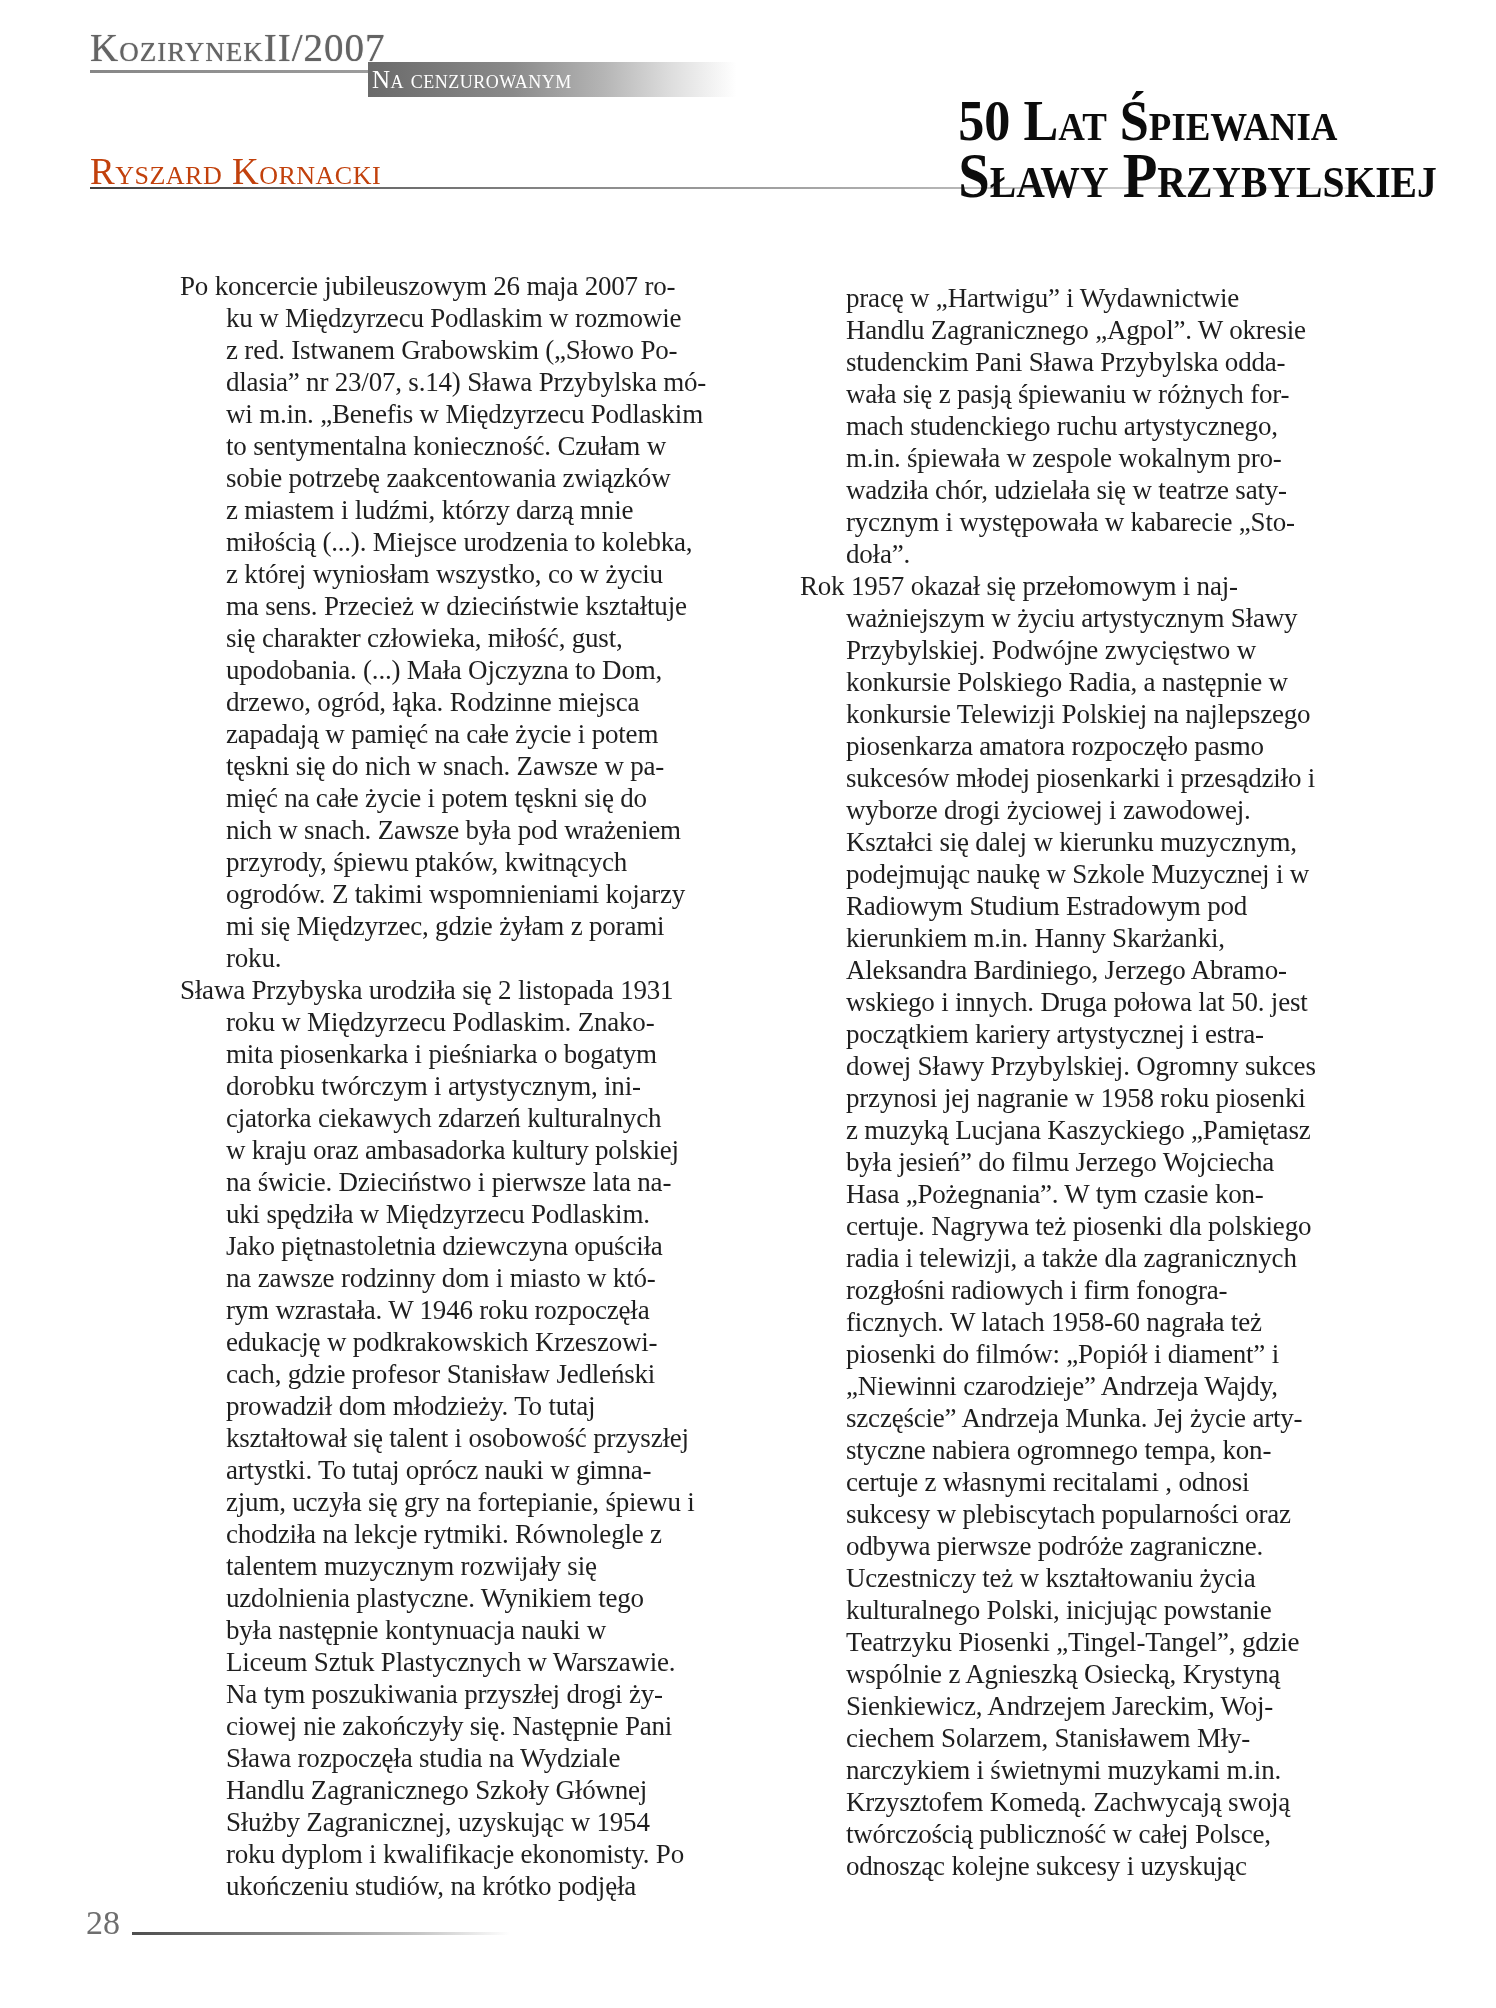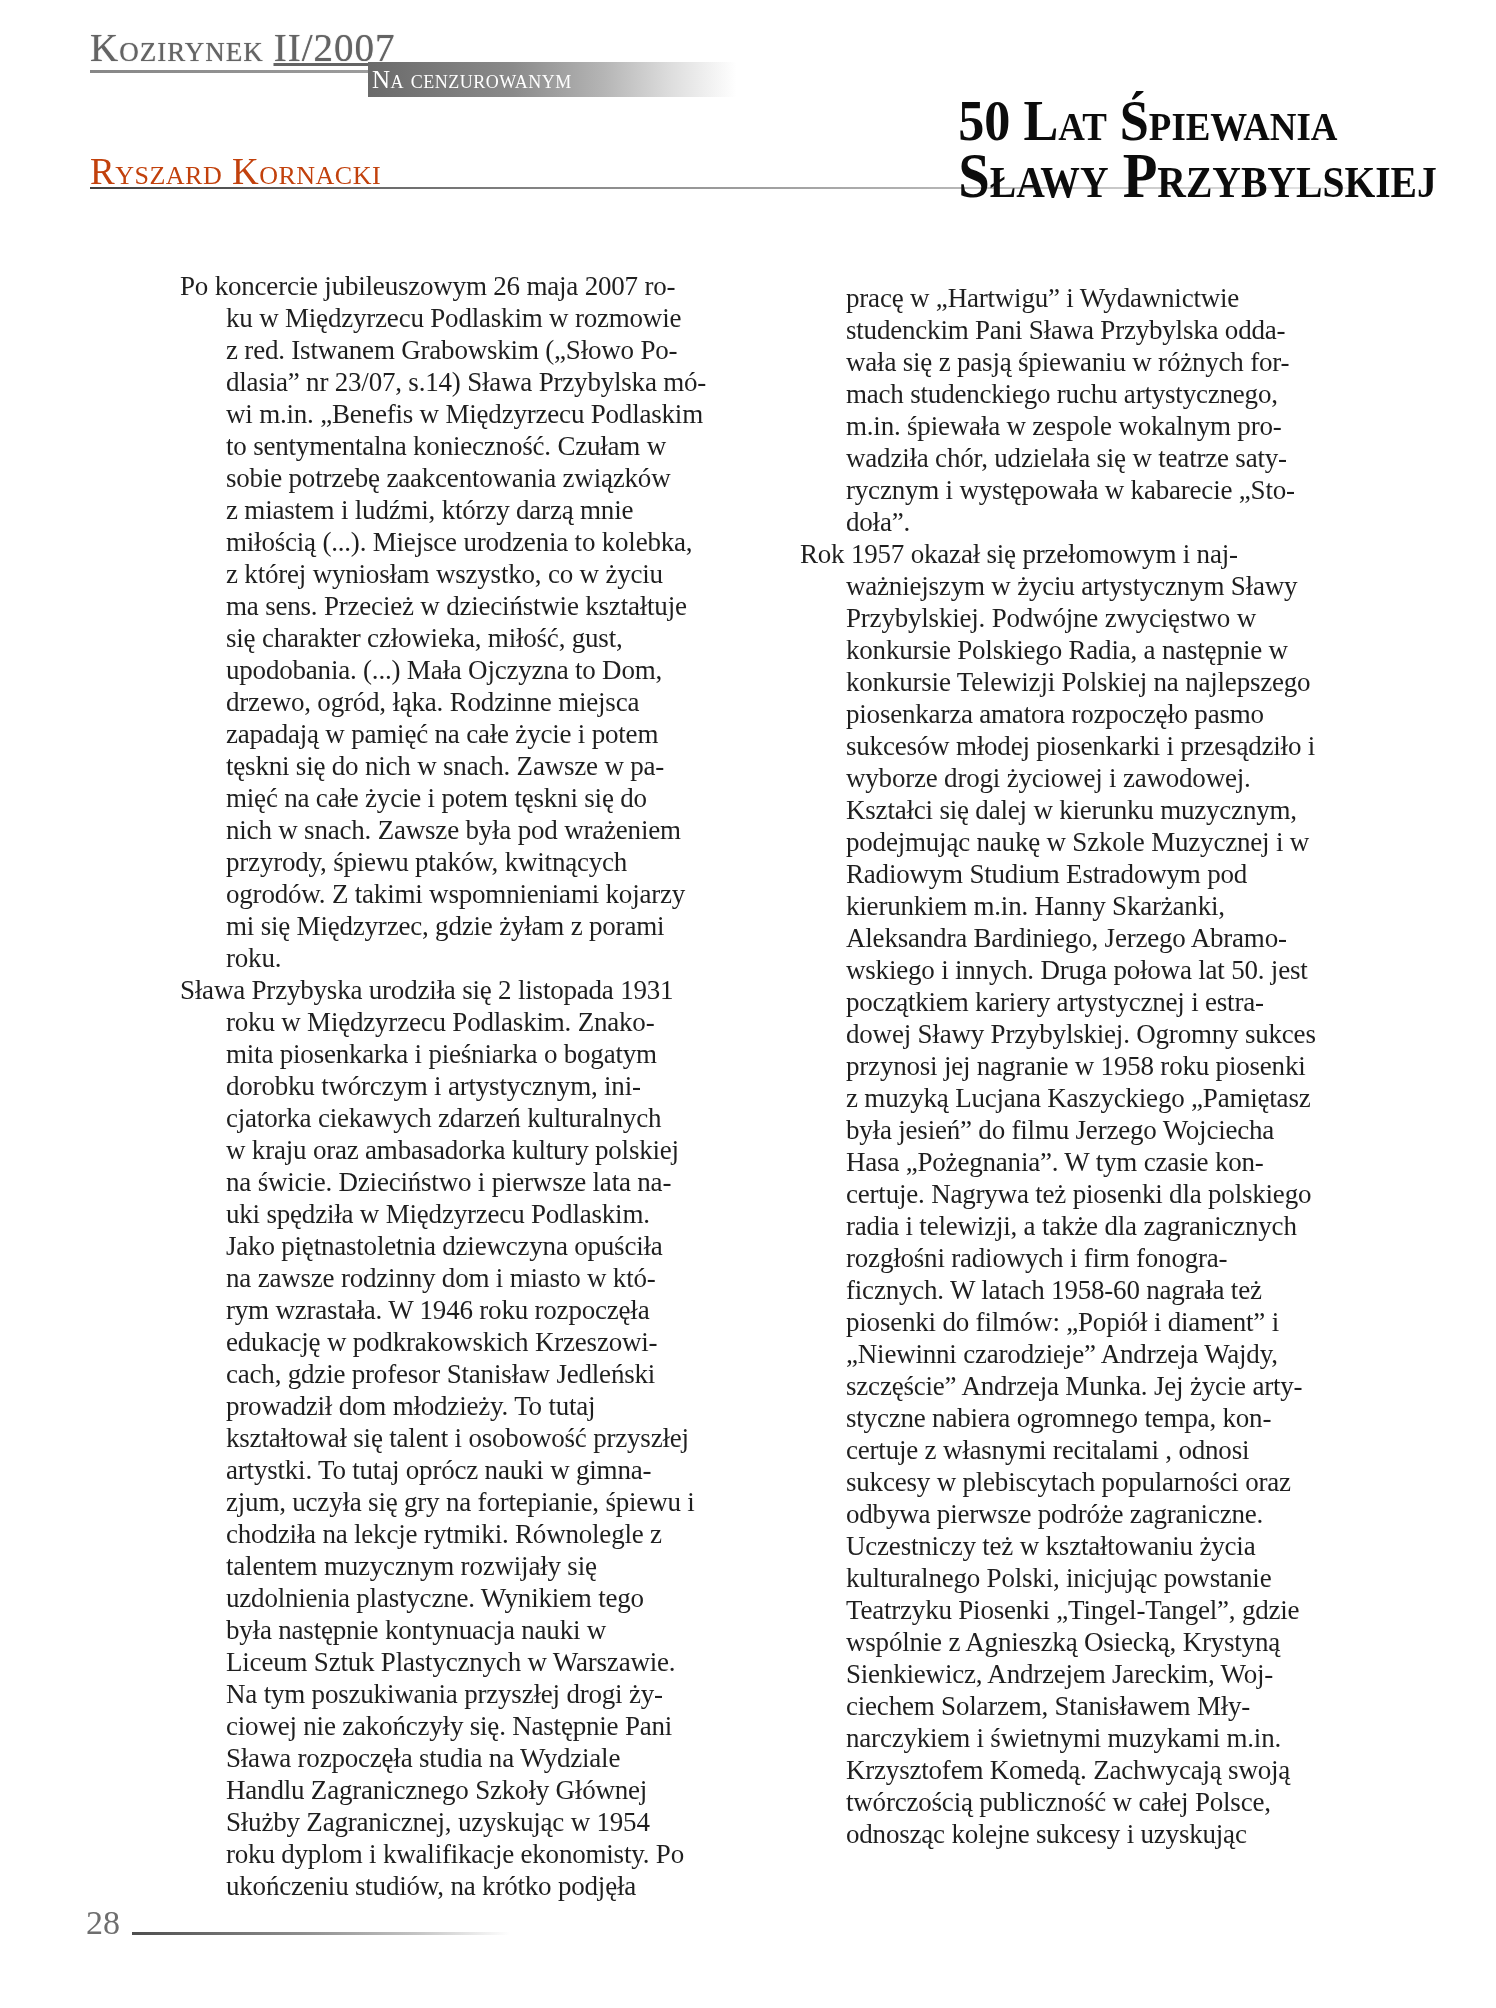--- a/index.html
+++ b/index.html
@@ -14,21 +14,21 @@
   
   #masthead{
     position:absolute;left:90px;top:28px;
     font-variant:small-caps;
     font-size:39px;line-height:1;
     color:#646464;
     letter-spacing:1px;
     text-shadow:0 0 1px #8a8a8a;
     white-space:nowrap;
   }
-  #masthead .issue{margin-left:10px;text-decoration:underline;}
+  #masthead .issue{}
   #masthead-rule{
     position:absolute;left:90px;top:70px;
     width:278px;height:3px;
     background:linear-gradient(to right,#878787,#9c9c9c);
   }
 
   
   #section-banner{
     position:absolute;left:368px;top:62px;
     width:380px;height:35px;
@@ -166,20 +166,21 @@
     <div class="text-line indented">Na tym poszukiwania przyszłej drogi ży-</div>
     <div class="text-line indented">ciowej nie zakończyły się. Następnie Pani</div>
     <div class="text-line indented">Sława rozpoczęła studia na Wydziale</div>
     <div class="text-line indented">Handlu Zagranicznego Szkoły Głównej</div>
     <div class="text-line indented">Służby Zagranicznej, uzyskując w 1954</div>
     <div class="text-line indented">roku dyplom i kwalifikacje ekonomisty. Po</div>
     <div class="text-line indented">ukończeniu studiów, na krótko podjęła</div>
   </div>
 <div id="column-right" class="column">
     <div class="text-line indented">pracę w „Hartwigu” i Wydawnictwie</div>
+    <div class="text-line indented">Handlu Zagranicznego „Agpol”. W okresie</div>
     <div class="text-line indented">studenckim Pani Sława Przybylska odda-</div>
     <div class="text-line indented">wała się z pasją śpiewaniu w różnych for-</div>
     <div class="text-line indented">mach studenckiego ruchu artystycznego,</div>
     <div class="text-line indented">m.in. śpiewała w zespole wokalnym pro-</div>
     <div class="text-line indented">wadziła chór, udzielała się w teatrze saty-</div>
     <div class="text-line indented">rycznym i występowała w kabarecie „Sto-</div>
     <div class="text-line indented">doła”.</div>
     <div class="text-line">Rok 1957 okazał się przełomowym i naj-</div>
     <div class="text-line indented">ważniejszym w życiu artystycznym Sławy</div>
     <div class="text-line indented">Przybylskiej. Podwójne zwycięstwo w</div>

